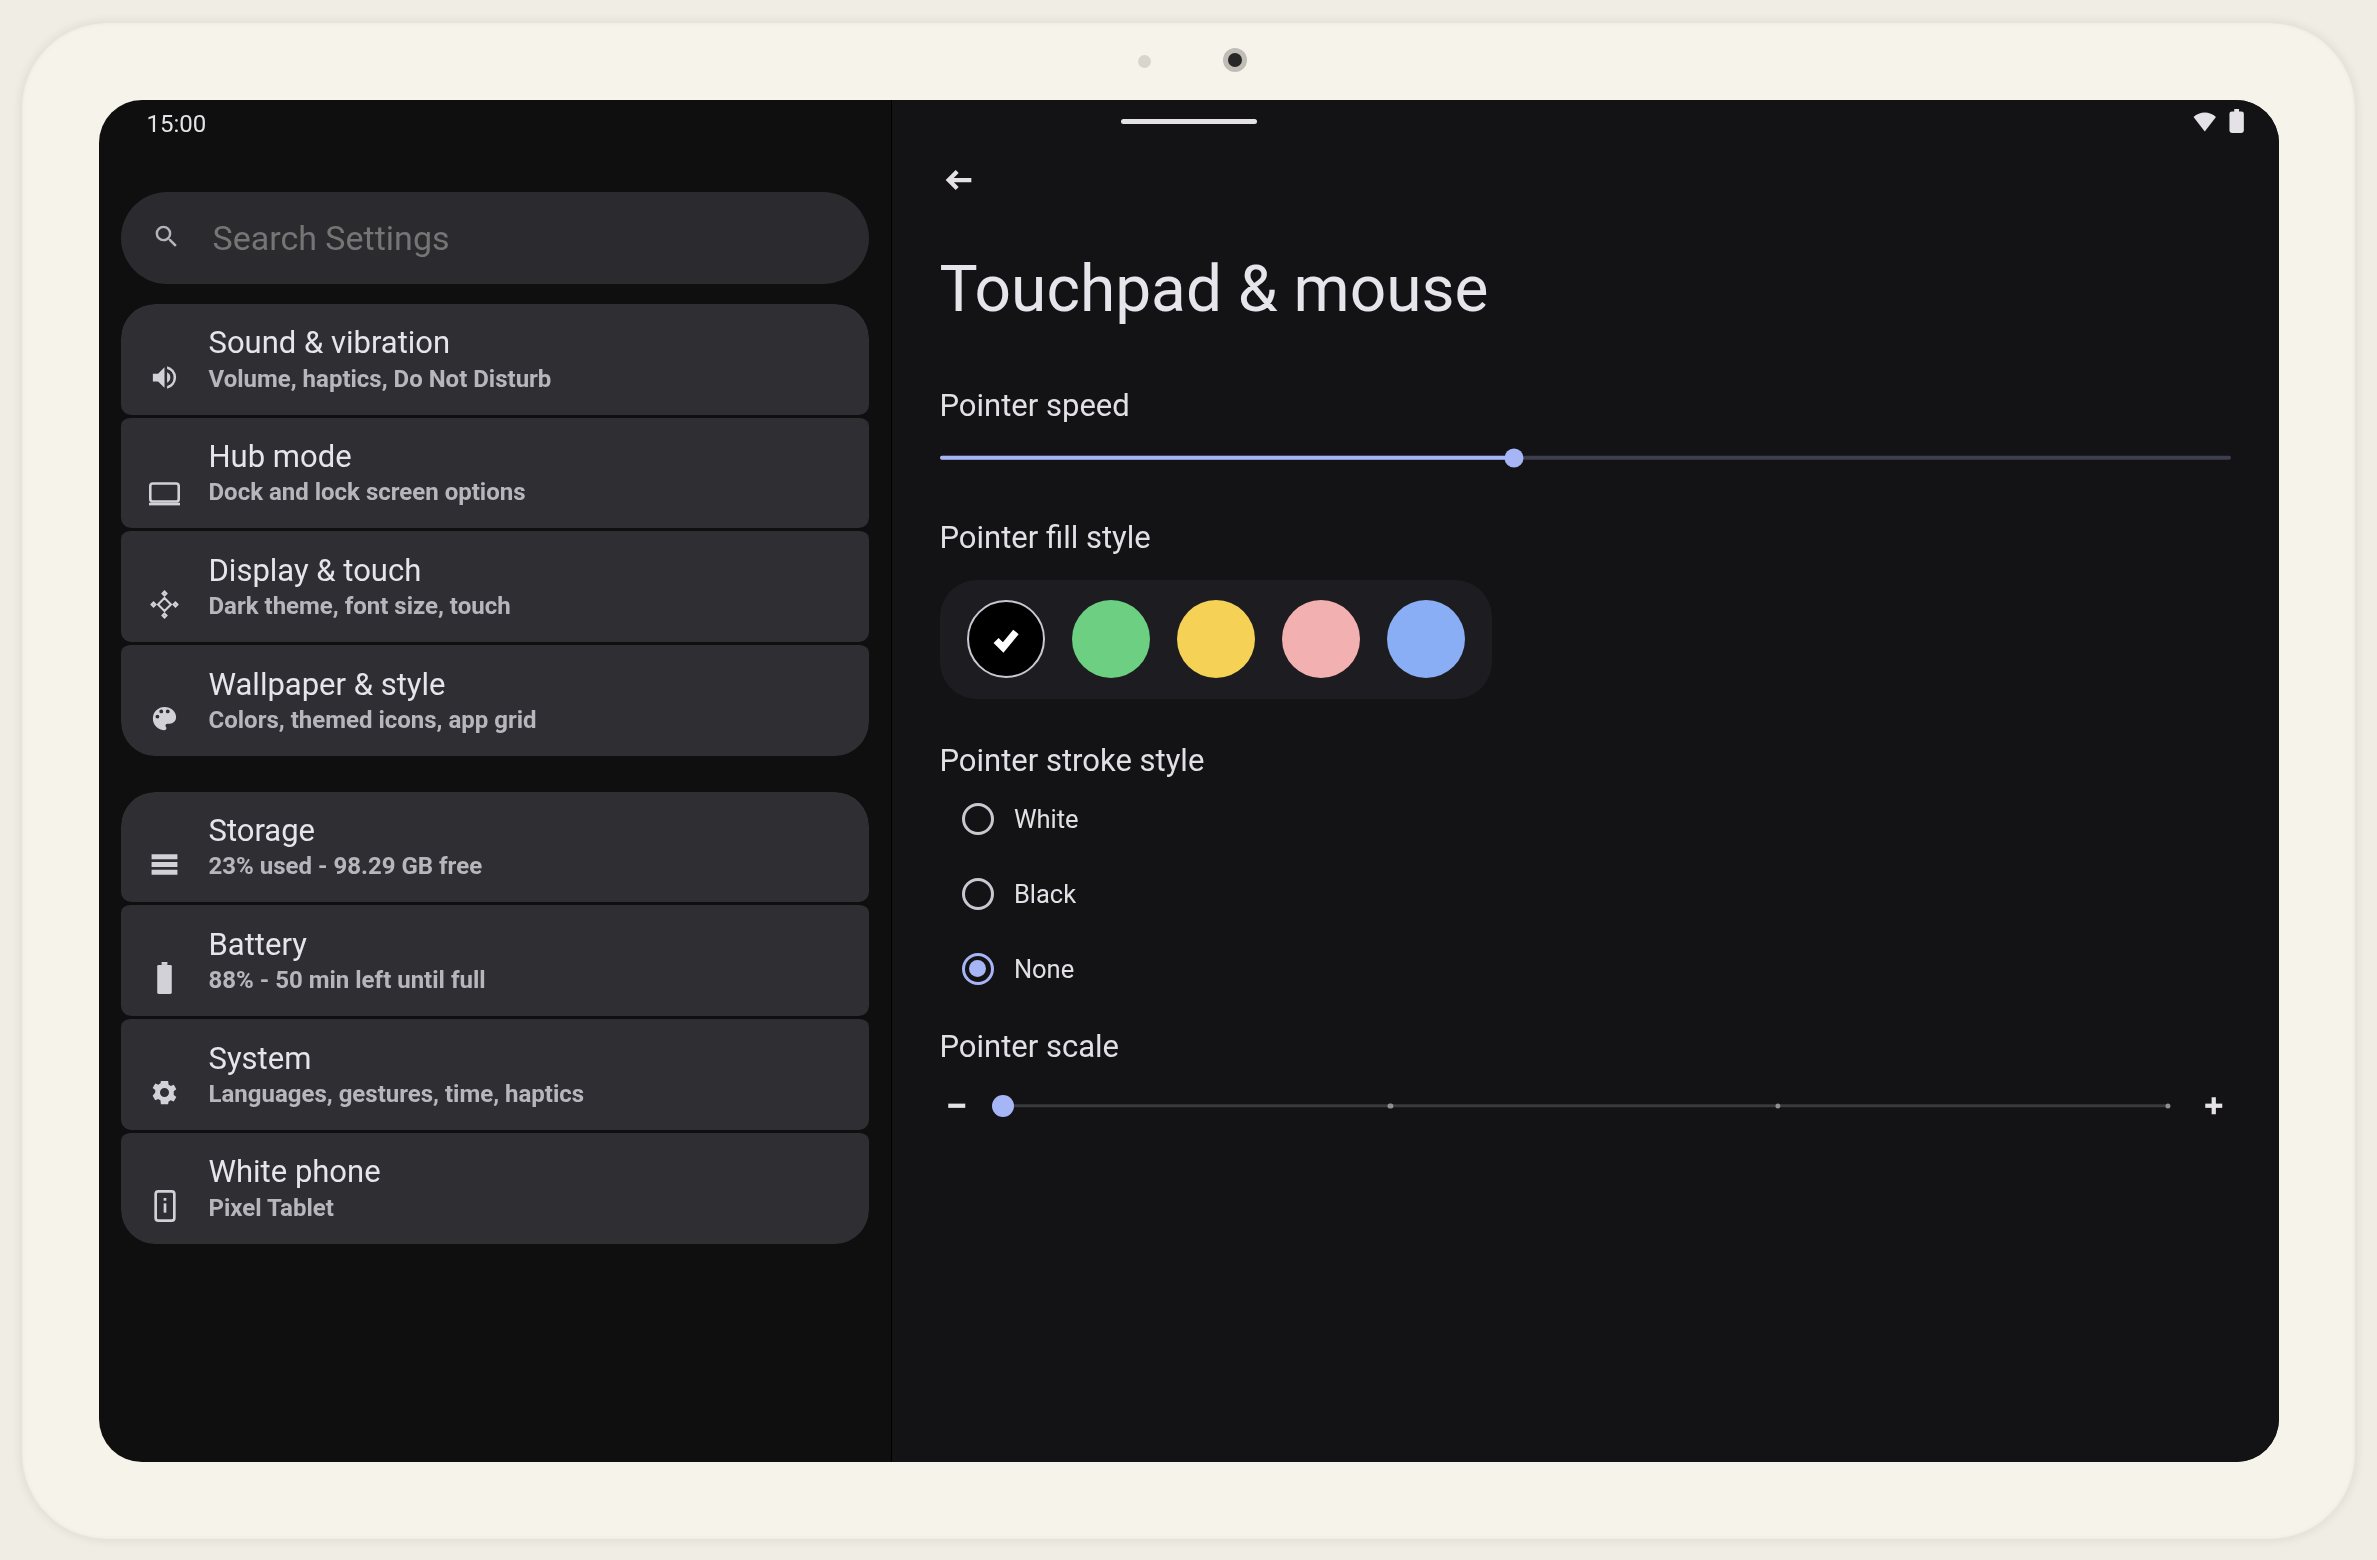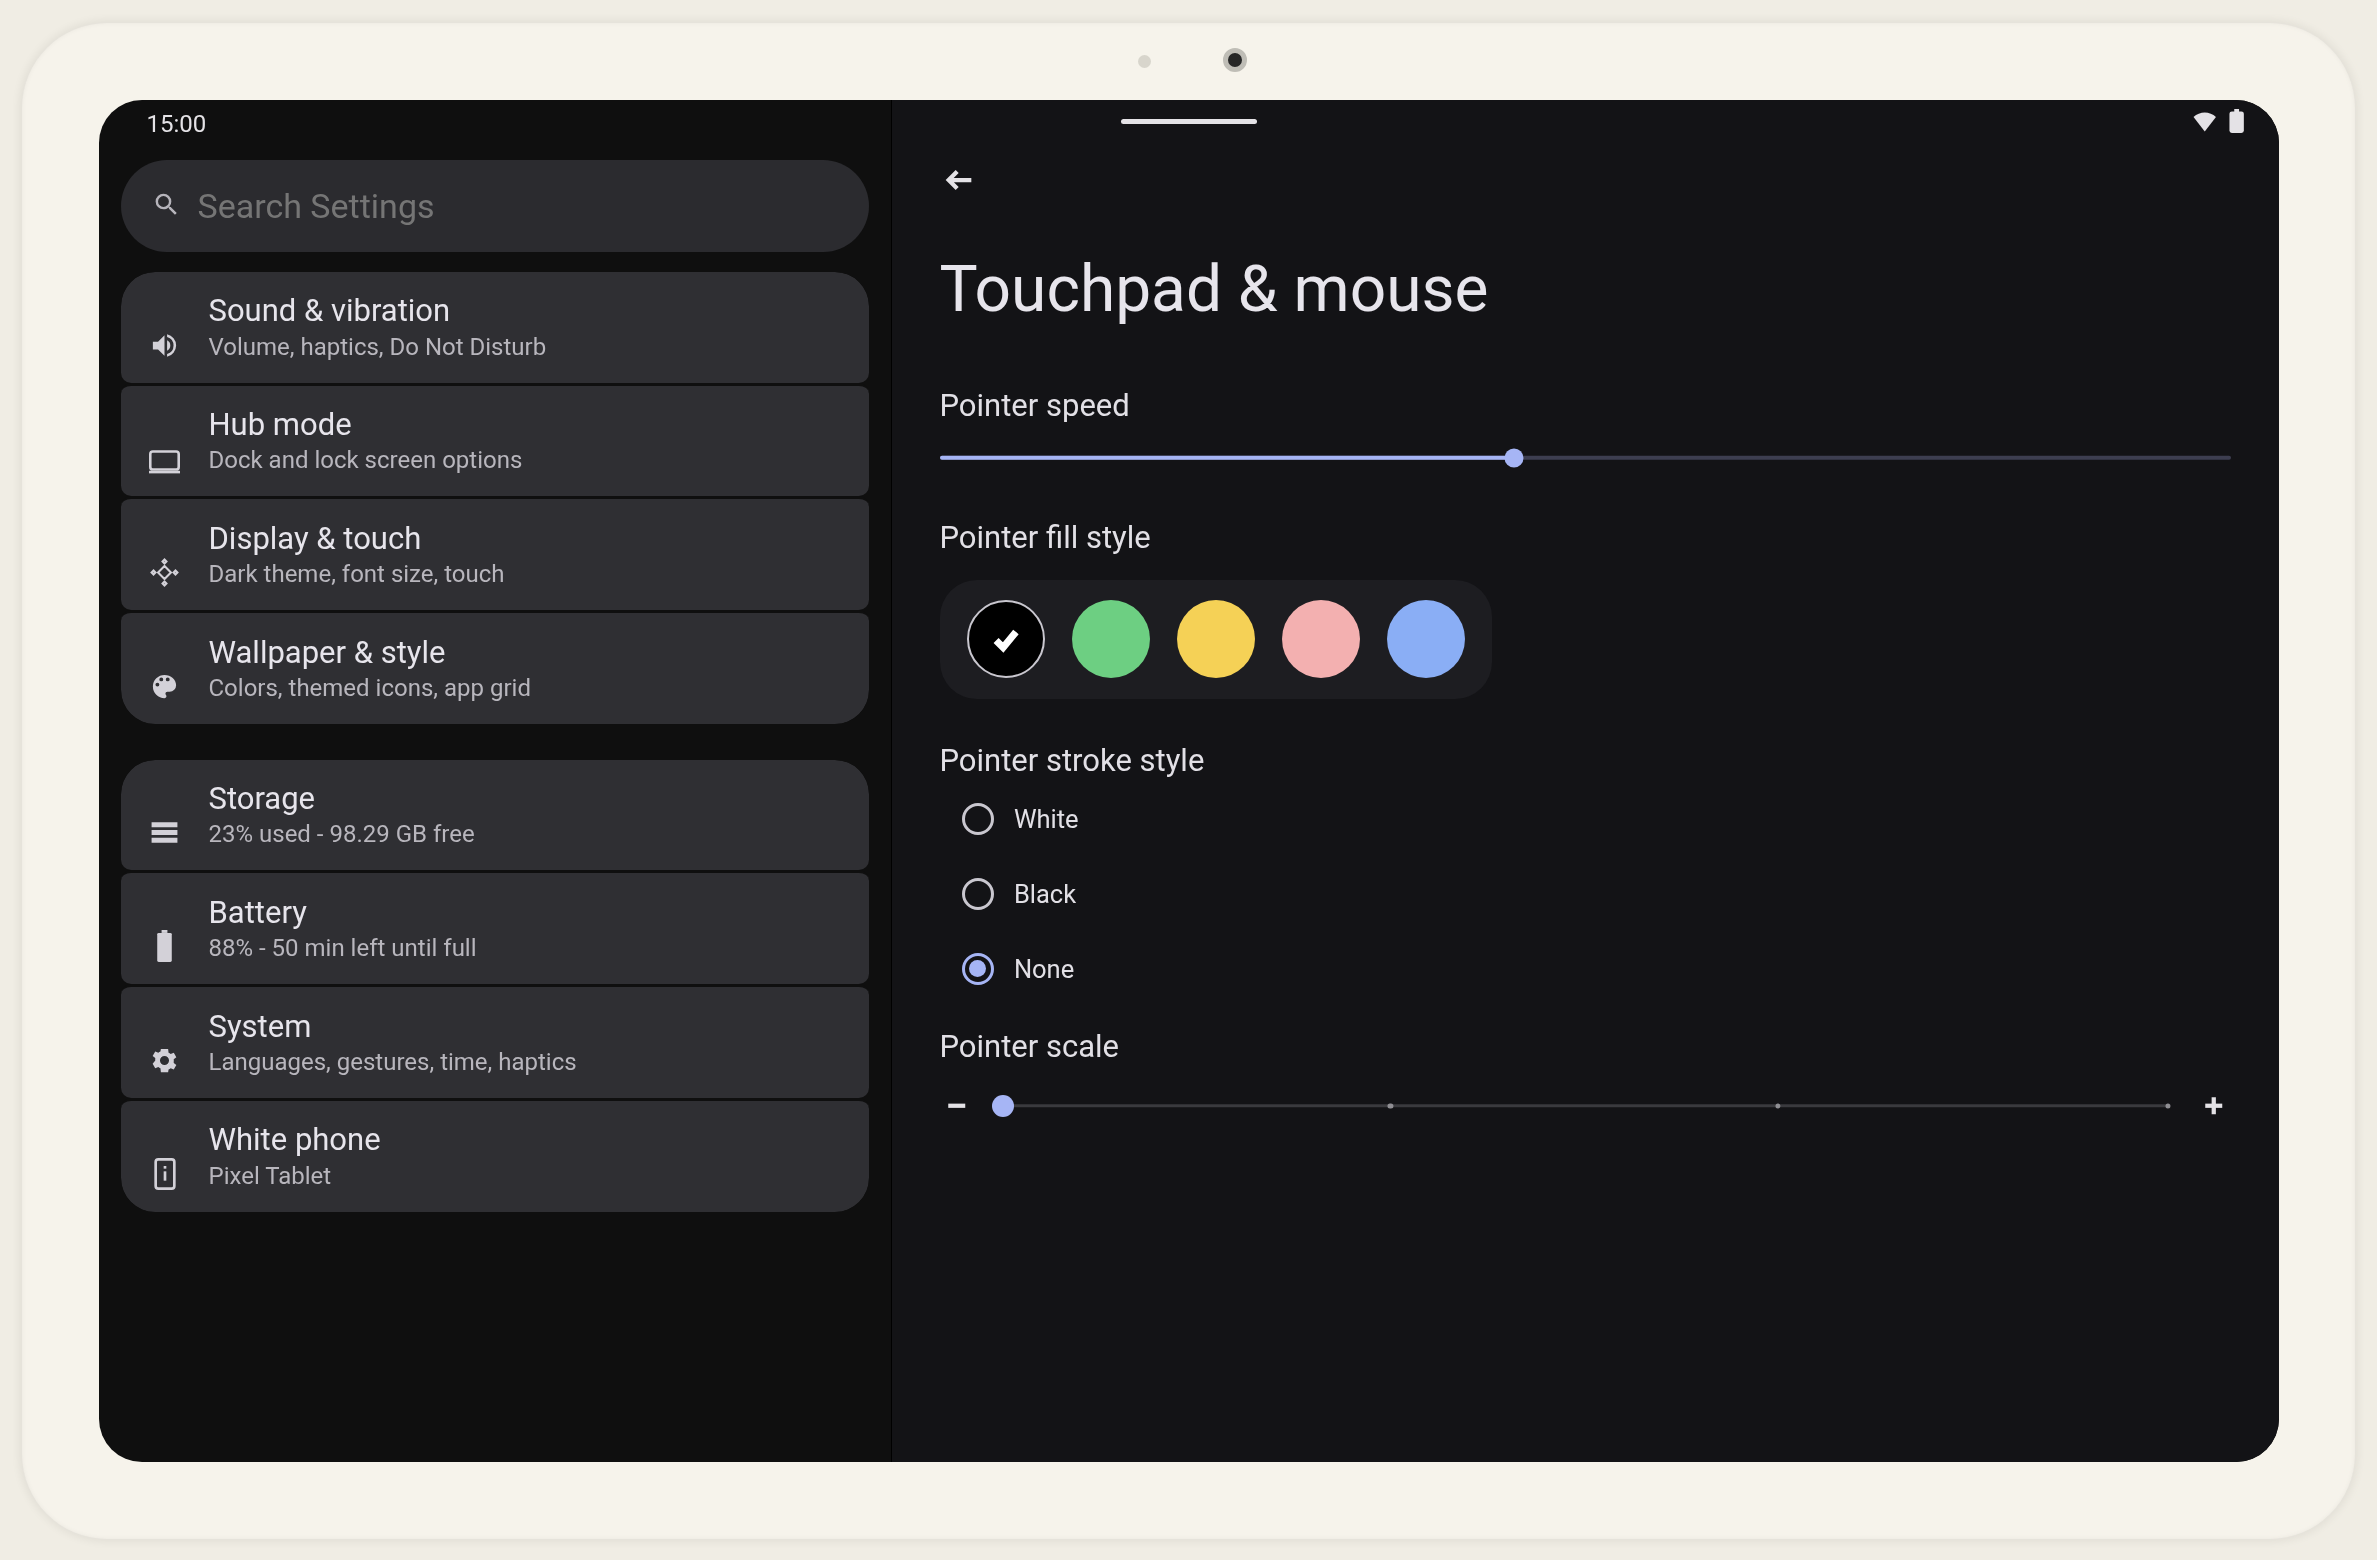--- a/index.html
+++ b/index.html
@@ -95,22 +95,23 @@
   }
 
   
   .search-pill {
     background: #2b2b2f;
     height: 92px;
     border-radius: 46px;
     display: flex;
     align-items: center;
     padding: 0 31px;
-    gap: 17px;
+    gap: 32px;
     margin-bottom: 15.3px;
+    margin-top: 32px;
   }
   .search-pill svg { fill: #b6b4bb; }
   .search-pill input {
     background: transparent;
     border: none;
     color: #b6b4bb;
     font-size: 34px;
     outline: none;
     width: 100%;
   }
@@ -128,21 +129,21 @@
   .sb-group .sb-item + .sb-item { border-top: 3.4px solid #0f0f0f; }
   .sb-group .sb-item:first-child { border-radius: 34px 34px 10.2px 10.2px; }
   .sb-group .sb-item:last-child { border-radius: 10.2px 10.2px 34px 34px; }
   .sb-group .sb-item:not(:first-child):not(:last-child) { border-radius: 10.2px; }
   .sb-group .sb-item:only-child { border-radius: 34px; }
   .sb-spacer { height: 25.5px; }
   .sb-icon { width: 37px; display: flex; justify-content: center; }
   .sb-icon svg { fill: #d3d1d8; }
   .sb-text { display: flex; flex-direction: column; gap: 3.4px; }
   .sb-title { color: #e7e5ec; font-size: 31px; font-weight: 400; }
-  .sb-sub { color: #b8b6bd; font-size: 24px; font-weight: 400; }
+  .sb-sub { color: #b8b6bd; font-size: 24px; font-weight: 700; }
 
   
   .back-btn {
     width: 41px; height: 41px; display: flex; align-items: center; justify-content: center;
     margin-bottom: 51px;
     cursor: pointer;
   }
   .back-btn svg { stroke: #e4e2e6; fill: none; stroke-width: 3; }
   .page-title { color: #e7e5ec; font-size: 64px; font-weight: 400; margin-bottom: 60px; }
   .section-label { color: #e2e0e6; font-size: 31px; font-weight: 400; margin-bottom: 24px; }

